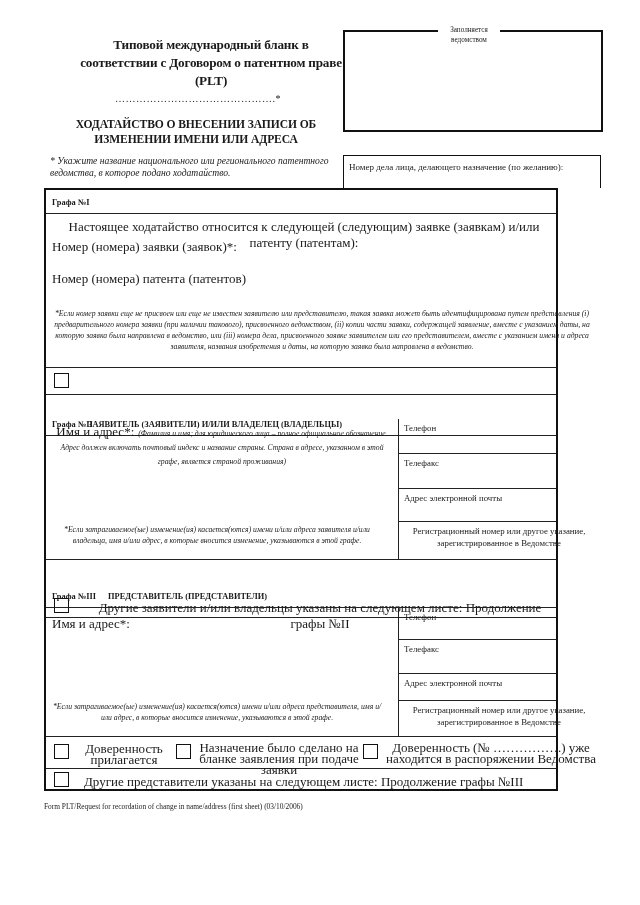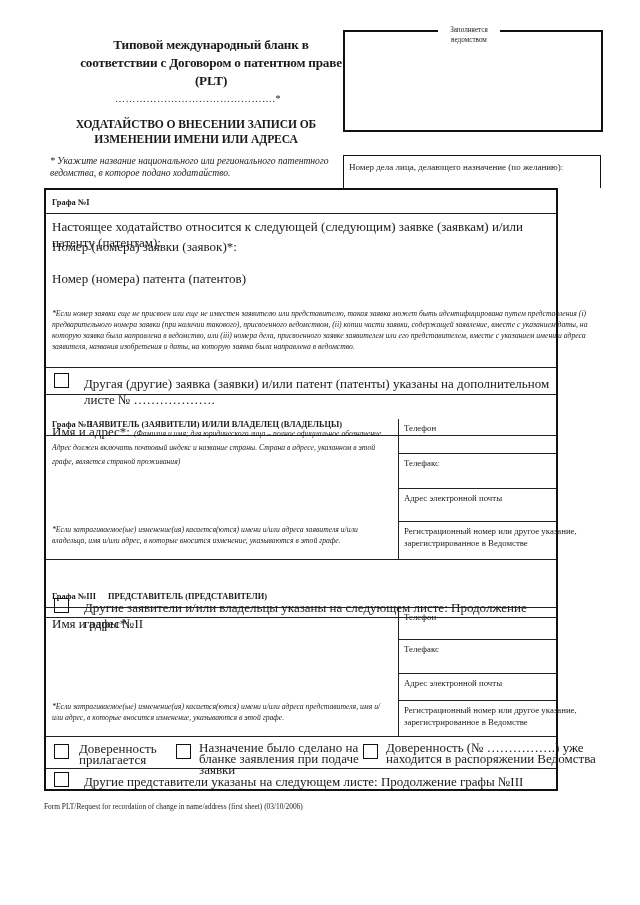--- a/index.html
+++ b/index.html
@@ -10,21 +10,21 @@
            font-size:13.2px; line-height:18px; letter-spacing:-0.2px;margin-left:20px; }
   .dots { left:108px; top:93px; width:180px; font-size:10px; text-align:center; letter-spacing:0.5px; }
   .subtitle { left:46px; top:117px; width:300px; text-align:center; font-weight:bold;
               font-size:11.6px; line-height:15px; letter-spacing:-0.1px; }
   .note-office { left:50px; top:155px; width:290px; font-style:italic; font-size:9.6px; line-height:12px; }
   .office-box { left:343px; top:30px; width:256px; height:98px; border:2px solid #111; }
   .office-label { left:438px; top:25px; width:62px; background:#fff; text-align:center;
                   font-size:7.2px; line-height:10px; }
   .ref-box { left:343px; top:155px; width:256px; height:32px; border:1px solid #111; border-bottom:none; }
   .ref-label { position:absolute; left:5px; top:6px; font-size:9px; }
-  .form { left:44px; top:188px; width:514px; height:603px; border:2px solid #111; box-sizing:border-box; }
+  .form { left:44px; top:188px; width:514px; height:603px; border:2px solid #111; box-sizing:border-box;text-align:center; }
   .row { position:absolute; left:0; right:0; border-bottom:1px solid #222; box-sizing:border-box; }
   .hdr { font-weight:bold; font-size:8.4px; }
   .hdr .num { position:absolute; left:6px; top:8px; }
   .hdr .txt { position:absolute; left:42px; top:8px; }
   .t9 { font-size:13px; }
   .it { font-style:italic; font-size:7.7px; line-height:11px; }
   .cb { position:absolute; width:15px; height:15px; border:1.5px solid #111; background:#fff; box-sizing:border-box; }
   .vline { position:absolute; top:0; bottom:0; width:1px; background:#222; }
   .rcell { position:absolute; left:0; right:0; border-bottom:1px solid #222; box-sizing:border-box; }
   .rcell span { position:absolute; left:5px; top:3px; font-size:8.8px; line-height:12px; }
@@ -53,21 +53,20 @@
 
   <div class="row" style="top:24px;height:154px;">
     <div class="abs t9" style="left:6px;top:5px;">Настоящее ходатайство относится к следующей (следующим) заявке (заявкам) и/или патенту (патентам):</div>
     <div class="abs t9" style="left:6px;top:25px;">Номер (номера) заявки (заявок)*:</div>
     <div class="abs t9" style="left:6px;top:57px;">Номер (номера) патента (патентов)</div>
     <div class="abs it" style="left:6px;top:94px;width:540px;">*Если номер заявки еще не присвоен или еще не известен заявителю или представителю, такая заявка может быть идентифицирована путем представления (i) предварительного номера заявки (при наличии такового), присвоенного ведомством, (ii) копии части заявки, содержащей заявление, вместе с указанием даты, на которую заявка была направлена в ведомство, или (iii) номера дела, присвоенного заявке заявителем или его представителем, вместе с указанием имени и адреса заявителя, названия изобретения и даты, на которую заявка была направлена в ведомство.</div>
   </div>
 
   <div class="row" style="top:178px;height:27px;">
     <div class="cb" style="left:8px;top:5px;"></div>
-    <div class="abs t9" style="left:38px;top:8px;">Другая (другие) заявка (заявки) и/или патент (патенты) указаны на дополнительном листе № ……………….</div>
   </div>
 
   <div class="row hdr" style="top:222px;height:24px;">
     <span class="num">Графа №II</span>
     <span class="txt">ЗАЯВИТЕЛЬ (ЗАЯВИТЕЛИ) И/ИЛИ ВЛАДЕЛЕЦ (ВЛАДЕЛЬЦЫ)</span>
   </div>
 
   <div class="row" style="top:229px;height:141px;">
     <div class="abs" style="left:6px;top:6px;width:340px;line-height:11px;">
       <span class="t9">Имя и адрес*:</span>

